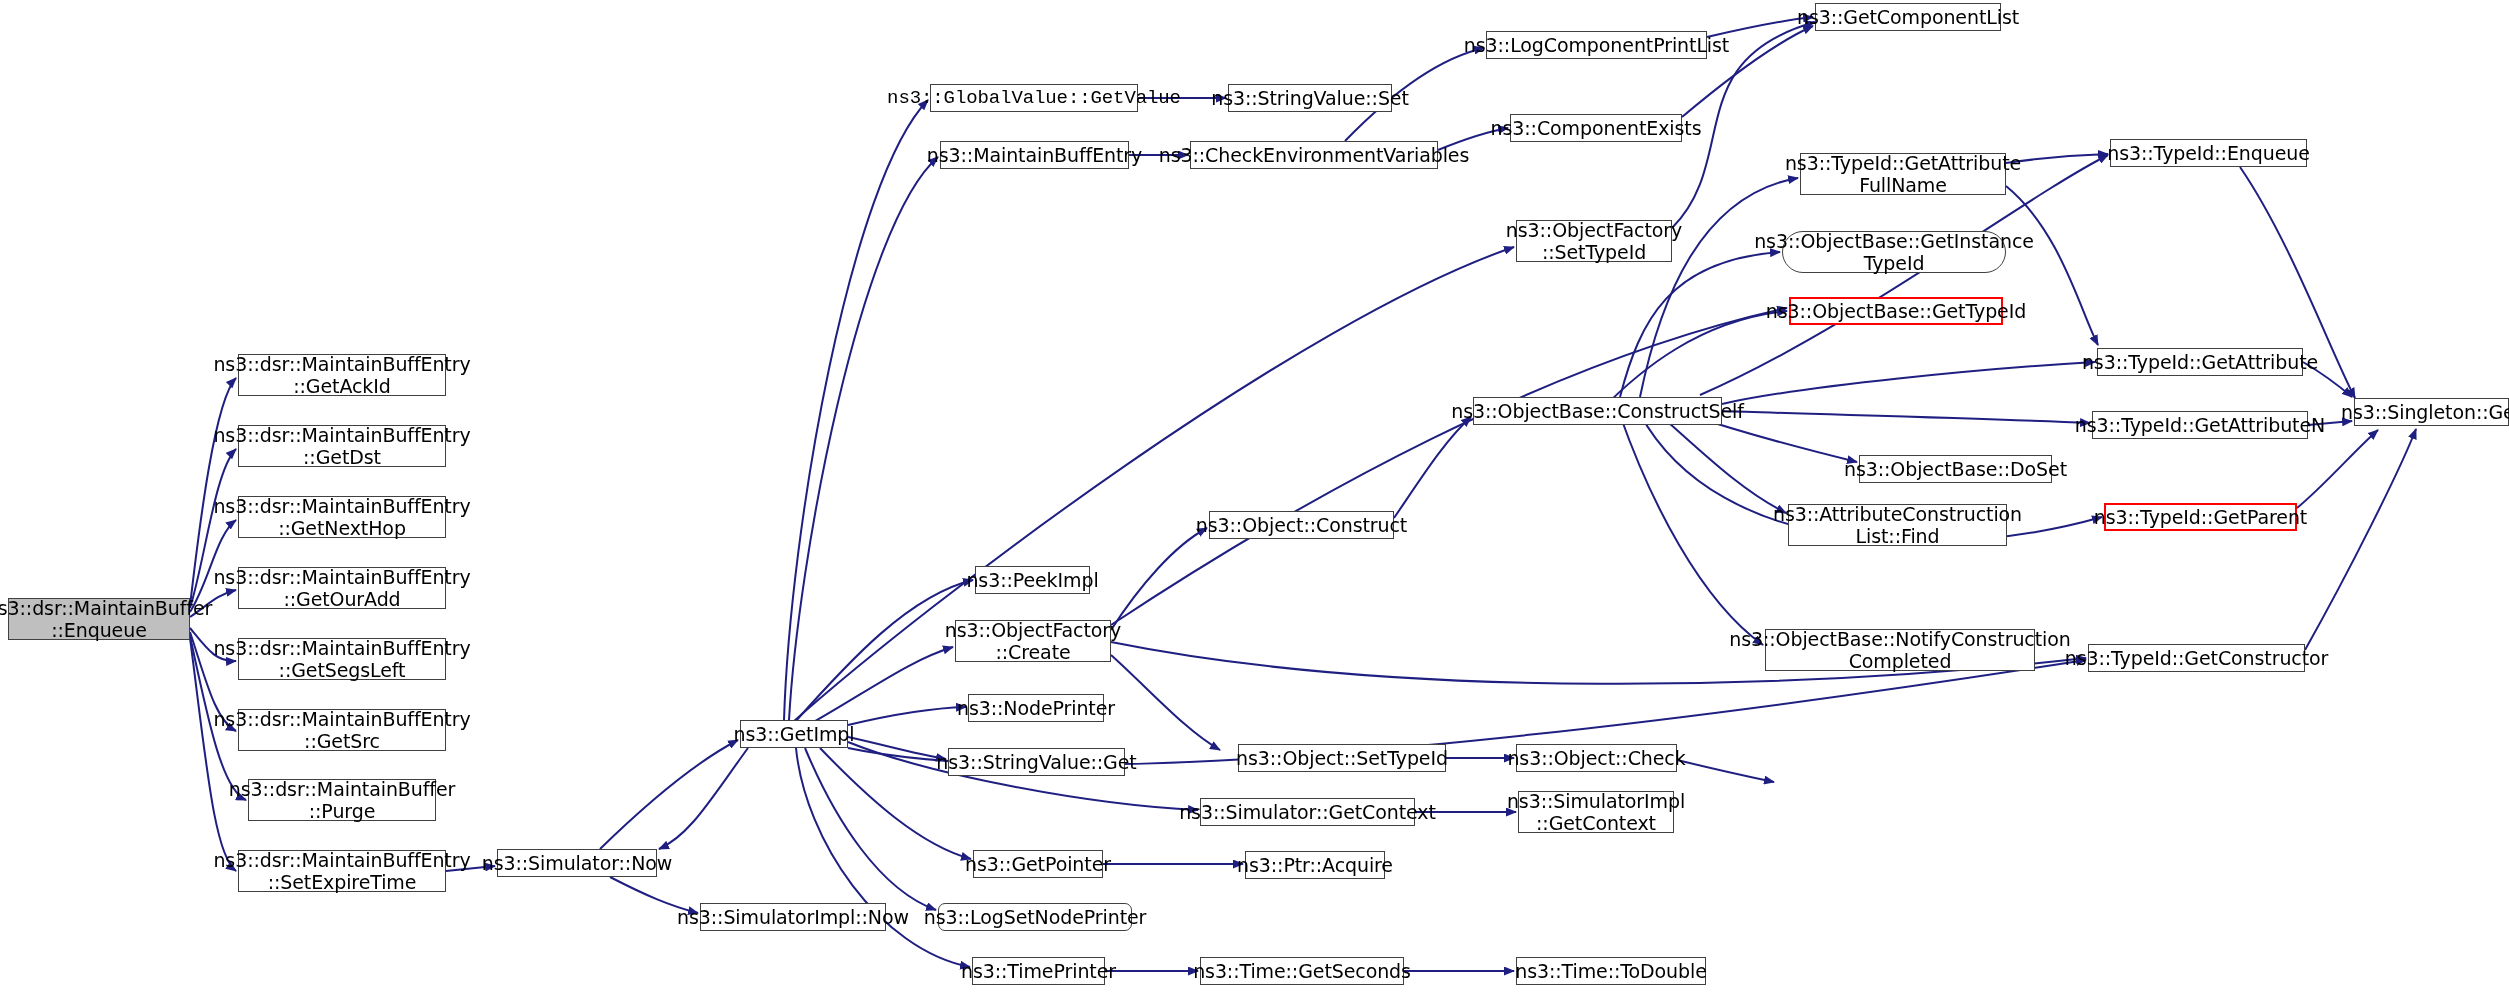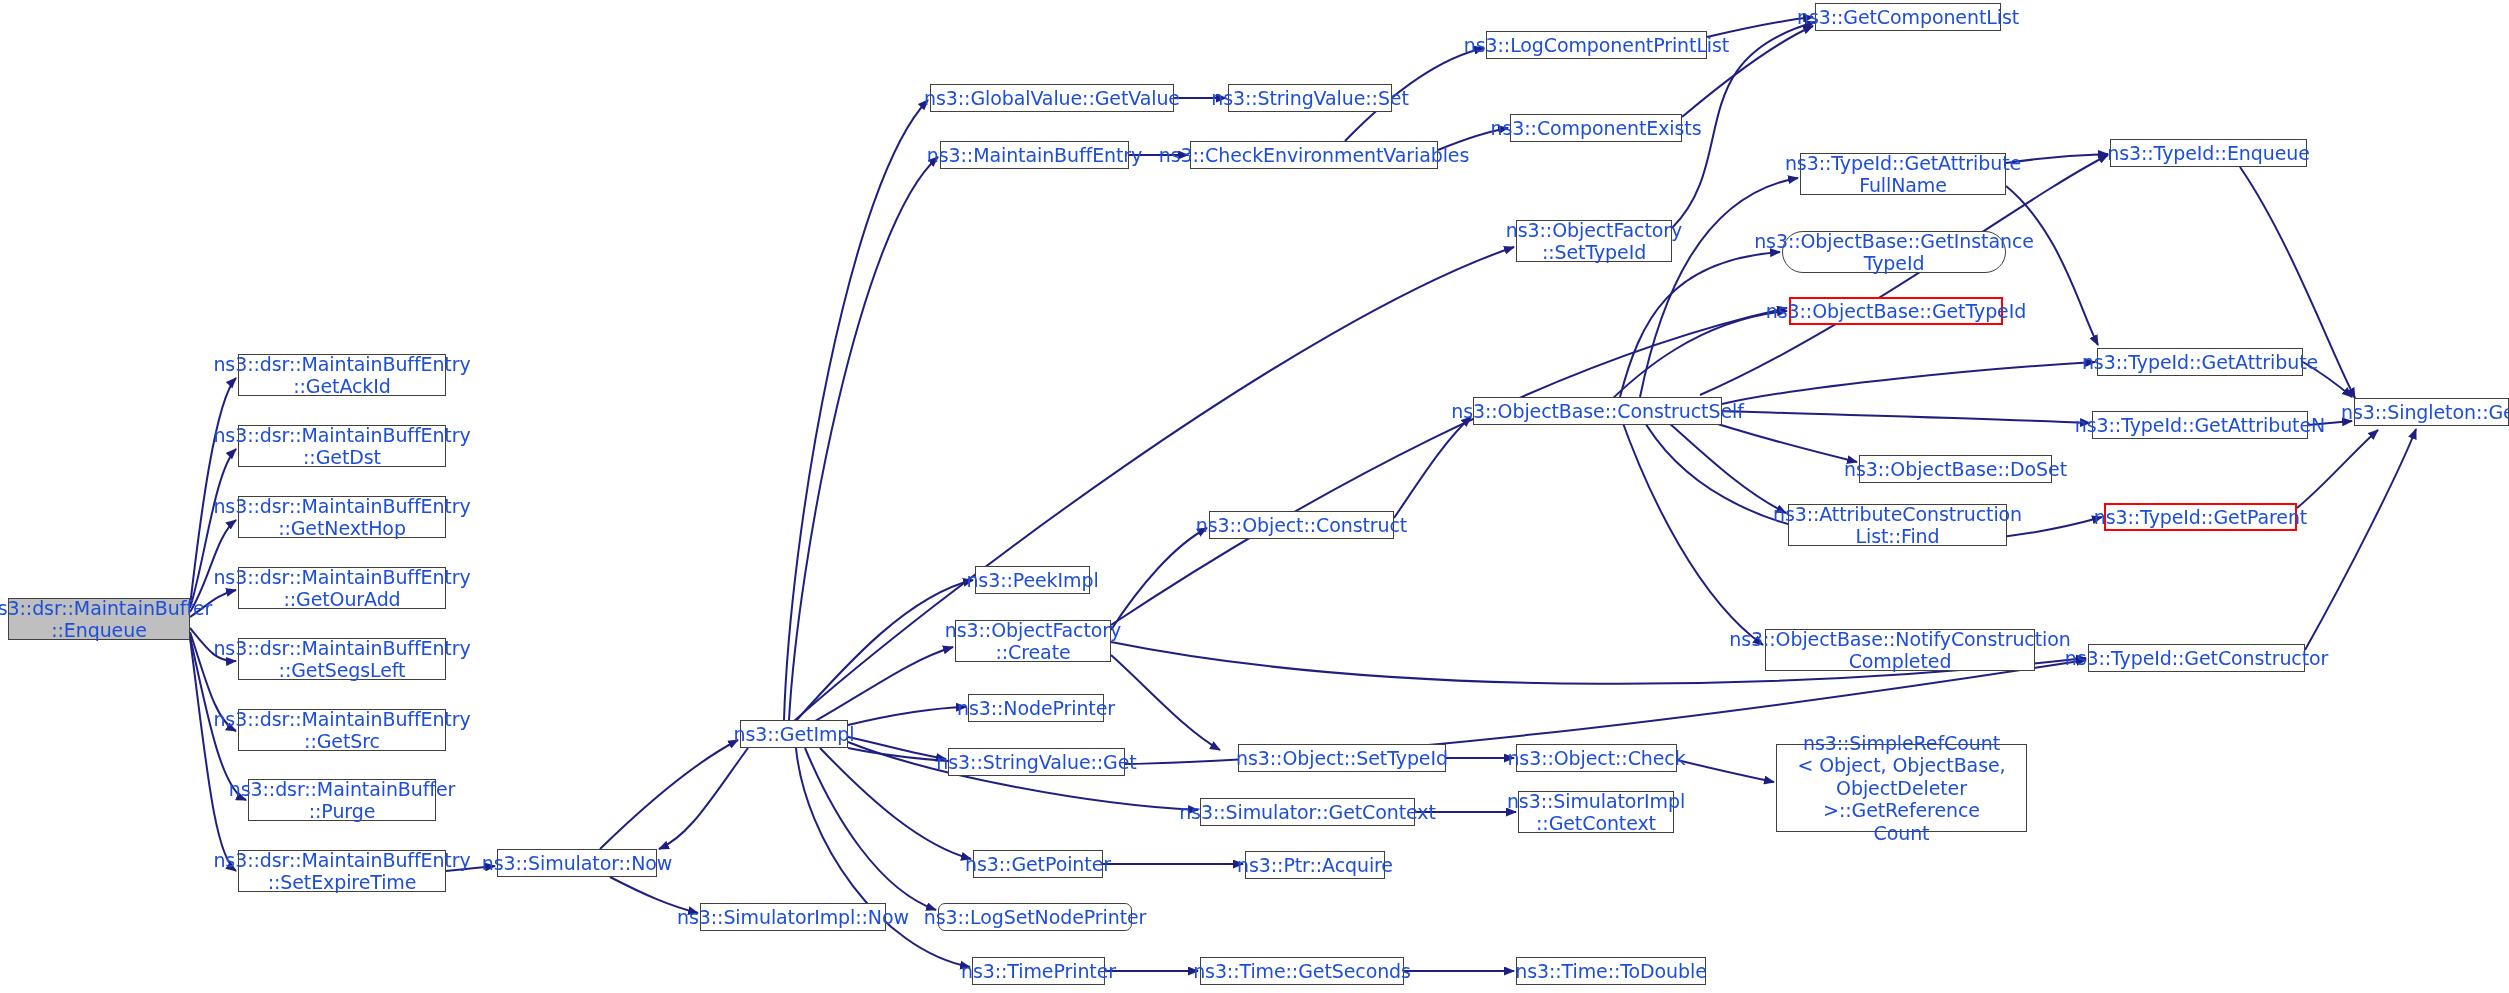--- a/index.html
+++ b/index.html
@@ -20,21 +20,21 @@
     position:absolute;
     box-sizing:border-box;
     background:#ffffff;
     border:1px solid #404040;
     display:flex;
     align-items:center;
     justify-content:center;
     text-align:center;
     font-size:19px;
     line-height:1.18;
-    color:#1d4ed8;
+    color:#000000;
     white-space:pre-line;
     padding:1px 4px;
     letter-spacing:-0.1px;
   }
   .node.root{
     background:#bfbfbf;
     border:1px solid #404040;
   }
   .node.red{
     border:2px solid #ff0000;
@@ -183,21 +183,21 @@
 
   <div class="node" style="left:975px;top:566px;width:115px;height:28px;">ns3::PeekImpl</div>
   <div class="node" style="left:955px;top:620px;width:156px;height:42px;">ns3::ObjectFactory
 ::Create</div>
   <div class="node" style="left:968px;top:694px;width:136px;height:28px;">ns3::NodePrinter</div>
   <div class="node" style="left:948px;top:748px;width:177px;height:28px;">ns3::StringValue::Get</div>
   <div class="node" style="left:973px;top:850px;width:130px;height:28px;">ns3::GetPointer</div>
   <div class="node" style="left:938px;top:903px;width:194px;height:28px;border-radius:7px;">ns3::LogSetNodePrinter</div>
   <div class="node" style="left:972px;top:957px;width:133px;height:28px;">ns3::TimePrinter</div>
 
-  <div class="node" style="left:930px;top:84px;width:244px;height:28px;">ns3::GlobalValue::GetValue</div>
+  <div class="node" style="left:930px;top:84px;width:208px;height:28px;font-family:Liberation Mono, monospace;">ns3::GlobalValue::GetValue</div>
   <div class="node" style="left:940px;top:141px;width:189px;height:28px;">ns3::MaintainBuffEntry</div>
   <div class="node" style="left:1228px;top:84px;width:164px;height:28px;">ns3::StringValue::Set</div>
   <div class="node" style="left:1190px;top:141px;width:248px;height:28px;">ns3::CheckEnvironmentVariables</div>
 
   <div class="node" style="left:1516px;top:220px;width:156px;height:42px;">ns3::ObjectFactory
 ::SetTypeId</div>
   <div class="node" style="left:1209px;top:511px;width:185px;height:28px;">ns3::Object::Construct</div>
   <div class="node" style="left:1238px;top:744px;width:208px;height:28px;">ns3::Object::SetTypeId</div>
   <div class="node" style="left:1200px;top:798px;width:215px;height:28px;">ns3::Simulator::GetContext</div>
   <div class="node" style="left:1245px;top:851px;width:140px;height:28px;">ns3::Ptr::Acquire</div>
@@ -215,24 +215,20 @@
 FullName</div>
   <div class="node" style="left:1782px;top:231px;width:224px;height:42px;border-radius:21px;">ns3::ObjectBase::GetInstance
 TypeId</div>
   <div class="node red" style="left:1789px;top:297px;width:214px;height:28px;">ns3::ObjectBase::GetTypeId</div>
   <div class="node" style="left:1473px;top:397px;width:249px;height:28px;">ns3::ObjectBase::ConstructSelf</div>
   <div class="node" style="left:1859px;top:455px;width:193px;height:28px;">ns3::ObjectBase::DoSet</div>
   <div class="node" style="left:1788px;top:504px;width:219px;height:42px;">ns3::AttributeConstruction
 List::Find</div>
   <div class="node" style="left:1765px;top:629px;width:270px;height:42px;">ns3::ObjectBase::NotifyConstruction
 Completed</div>
-  <div class="node" style="left:1776px;top:744px;width:251px;height:88px;">ns3::SimpleRefCount
-&lt; Object, ObjectBase,
- ObjectDeleter &gt;::GetReference
-Count</div>
 
   <div class="node" style="left:2110px;top:139px;width:197px;height:28px;">ns3::TypeId::Enqueue</div>
   <div class="node" style="left:2097px;top:348px;width:206px;height:28px;">ns3::TypeId::GetAttribute</div>
   <div class="node" style="left:2092px;top:411px;width:216px;height:28px;">ns3::TypeId::GetAttributeN</div>
   <div class="node red" style="left:2104px;top:503px;width:193px;height:28px;">ns3::TypeId::GetParent</div>
   <div class="node" style="left:2088px;top:644px;width:217px;height:28px;">ns3::TypeId::GetConstructor</div>
   <div class="node" style="left:2354px;top:398px;width:155px;height:28px;">ns3::Singleton::Get</div>
 </div>
 
 </body></html>

